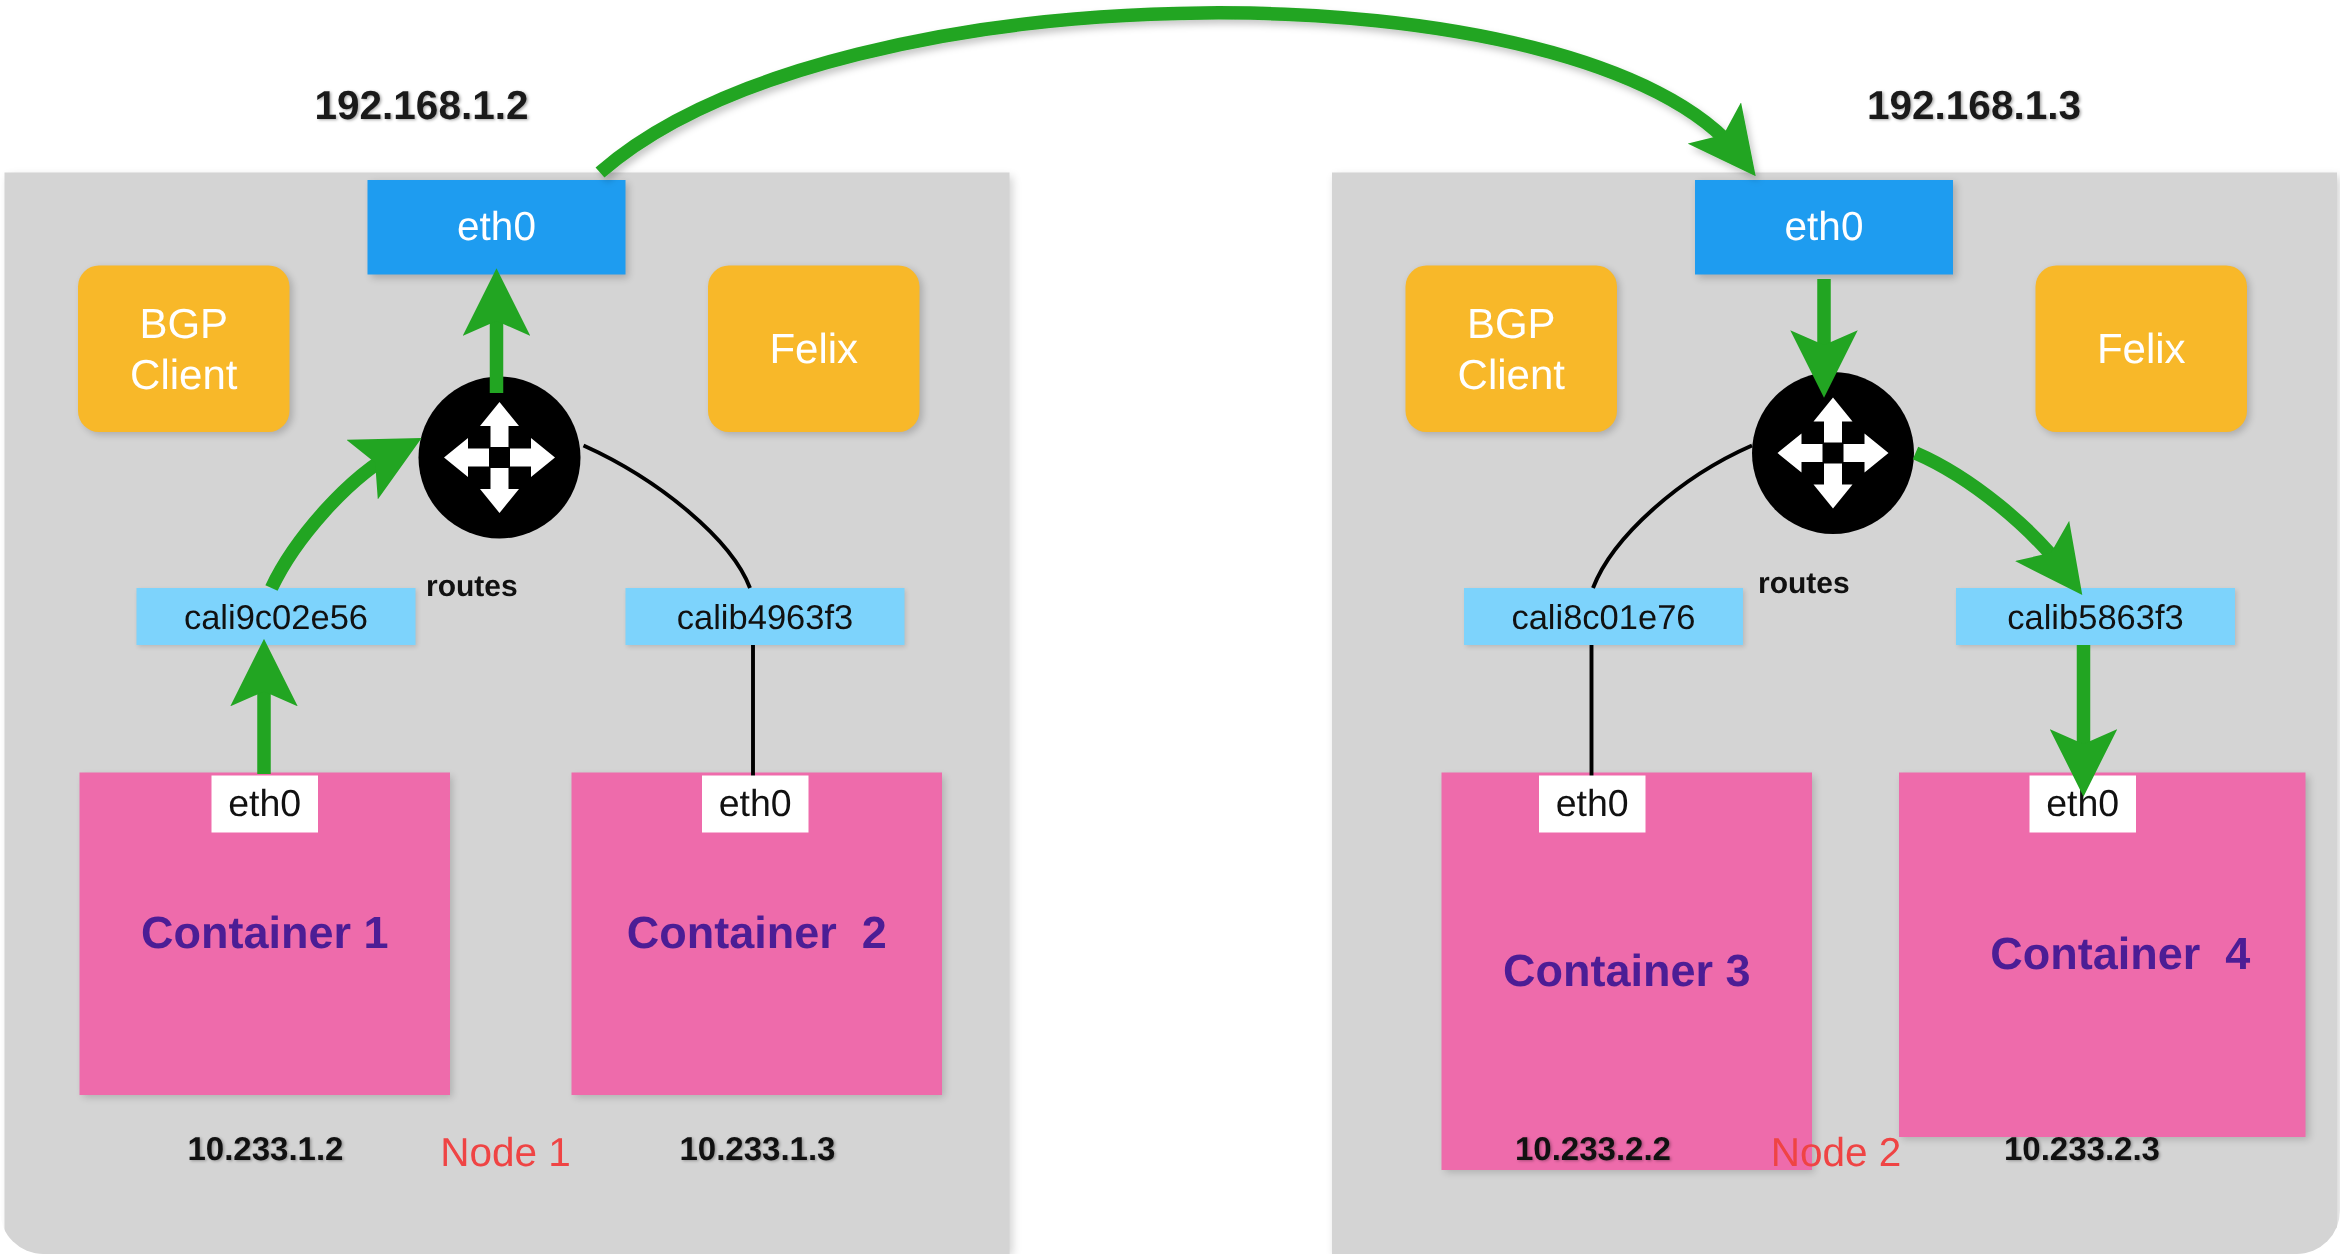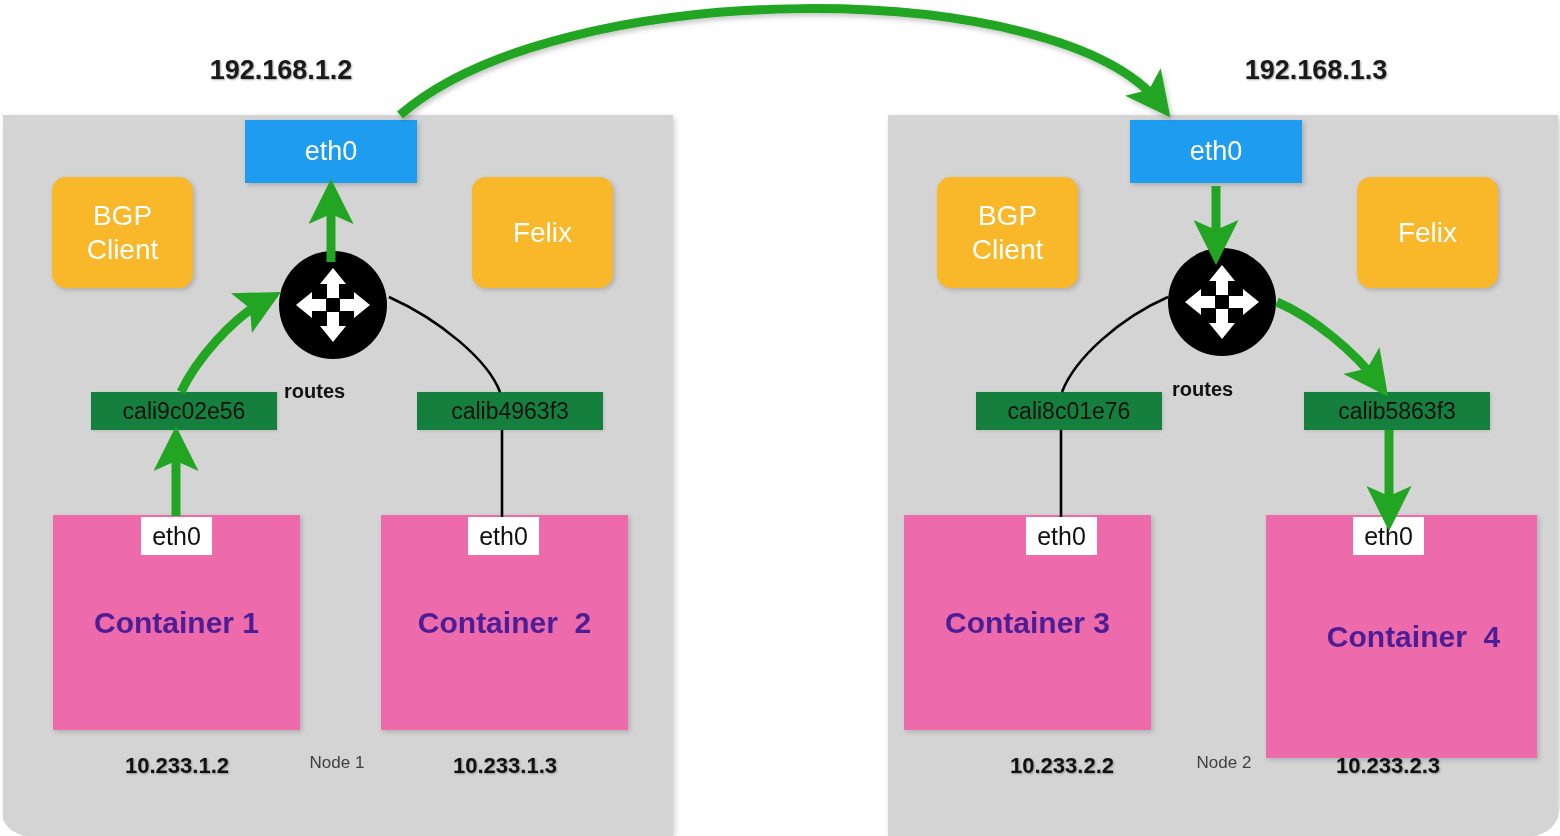--- a/index.html
+++ b/index.html
@@ -62,21 +62,21 @@
   }
   .routes-label {
     position: absolute;
     font-weight: bold;
     font-size: 20px;
     color: #111111;
     white-space: nowrap;
   }
   .veth-label {
     position: absolute;
-    background: #15803d;
+    background: #7dd3fc;
     color: #111111;
     font-size: 23px;
     display: flex;
     align-items: center;
     justify-content: center;
     white-space: nowrap;
     padding: 0 8px;
     box-shadow: 1px 1px 3px rgba(0,0,0,0.12);
   }
   .container-box {
@@ -105,22 +105,22 @@
     position: absolute;
     font-weight: bold;
     font-size: 22px;
     color: #111111;
     white-space: nowrap;
     text-align: center;
     text-shadow: 1px 1px 2px rgba(0,0,0,0.3);
   }
   .node-name {
     position: absolute;
-    font-size: 17px;
-    color: #404040;
+    font-size: 27px;
+    color: #ef4444;
     white-space: nowrap;
     text-align: center;
   }
   svg.wires {
     position: absolute;
     left: 0;
     top: 0;
     width: 1560px;
     height: 836px;
     pointer-events: none;
@@ -212,21 +212,21 @@
       <path d="M18 55 L34 68 L34 61 L48 61 L48 49 L34 49 L34 42 Z" fill="#ffffff"></path>
     </svg>
   </div>
 
   <div class="routes-label" style="left:1172px; top:378px;">routes</div>
 
   <div class="veth-label" style="left:976px; top:392px; width:170px; height:38px;">cali8c01e76</div>
 
   <div class="veth-label" style="left:1304px; top:392px; width:170px; height:38px;">calib5863f3</div>
 
-  <div class="container-box" style="left:904px; top:515px; width:247px; height:215px;">Container 3</div>
+  <div class="container-box" style="left:961px; top:515px; width:247px; height:265px;">Container 3</div>
   <div class="ceth-label" style="left:1026px; top:517px; width:71px; height:38px;">eth0</div>
 
   <div class="container-box" style="left:1266px; top:515px; width:247px; height:243px;padding-left:24px;">Container  4</div>
   <div class="ceth-label" style="left:1353px; top:517px; width:71px; height:38px;">eth0</div>
 
   <div class="container-ip" style="left:977px; top:753px; width:170px;">10.233.2.2</div>
   <div class="node-name" style="left:1162px; top:753px; width:124px;">Node 2</div>
   <div class="container-ip" style="left:1303px; top:753px; width:170px;">10.233.2.3</div>
 
   <svg class="wires" style="z-index:8;" viewBox="0 0 1560 836">

